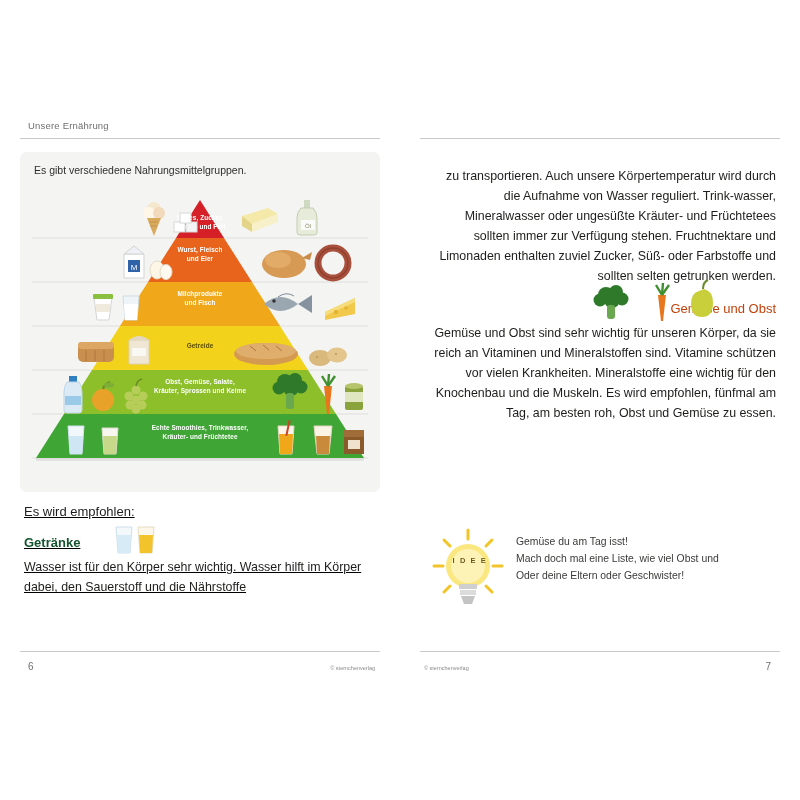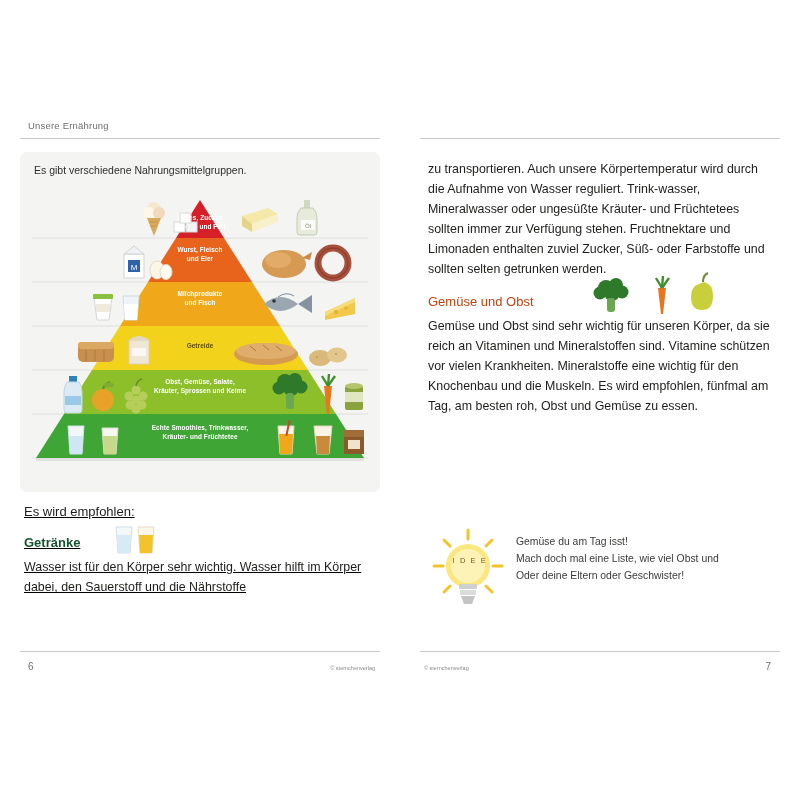--- a/index.html
+++ b/index.html
@@ -147,22 +147,23 @@
     font-size: 12.4px;
     line-height: 1.62;
     color: #1d1d1b;
     margin: 0;
   }
 
   
   .right-body {
     position: absolute;
     left: 28px;
-    top: 51px;
+    top: 58px;
     width: 348px;
+    text-align: right;
   }
   .right-body p {
     font-size: 12.4px;
     line-height: 1.62;
     color: #1d1d1b;
     margin: 0 0 14px 0;
   }
   .right-sub {
     font-size: 13px;
     font-weight: normal;
@@ -194,21 +195,21 @@
     width: 80px;
     height: 86px;
   }
   .idee-word {
     position: absolute;
     left: 20px;
     top: 30px;
     width: 44px;
     text-align: center;
     font-size: 7.5px;
-    font-weight: normal;
+    font-weight: bold;
     letter-spacing: 1.6px;
     color: #6d5a1e;
   }
 </style>
 </head>
 <body>
 
 <div id="page">
 
   <div class="gutter"></div>

